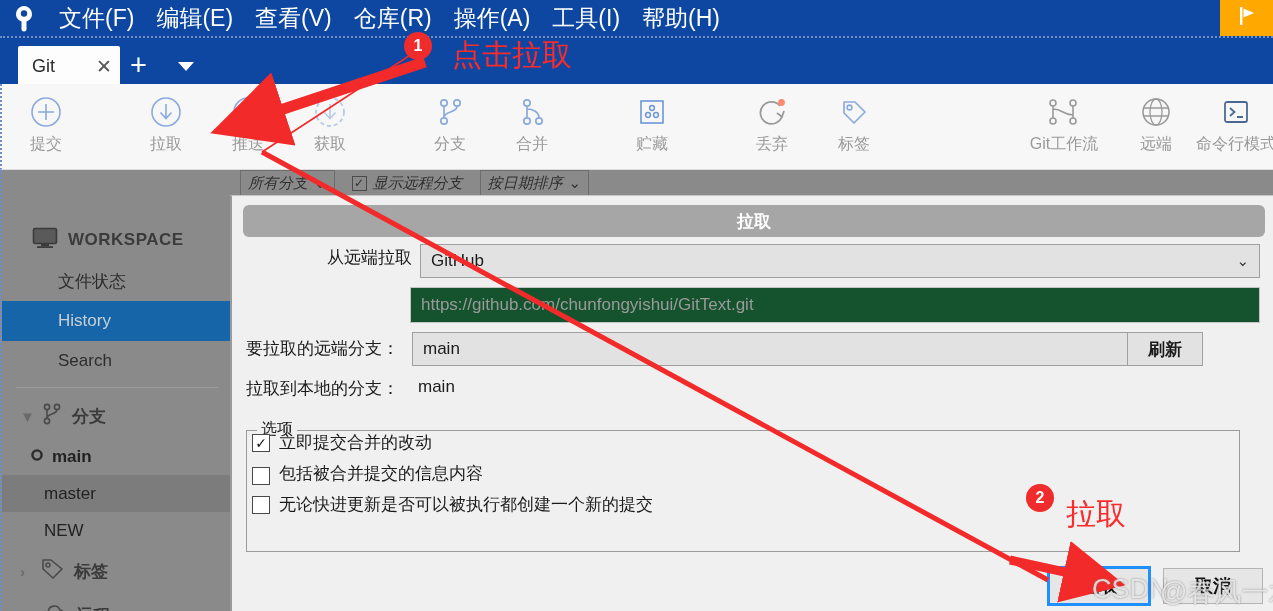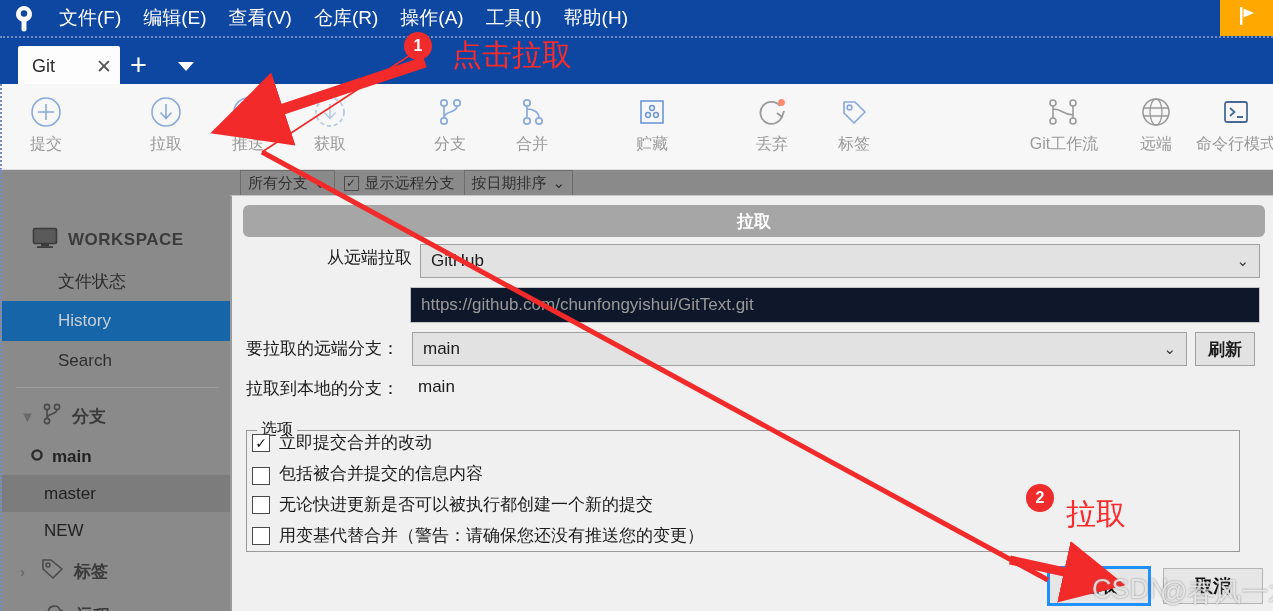--- a/index.html
+++ b/index.html
@@ -11,21 +11,21 @@
   }
   #app { position:absolute; inset:0; }
 
   
   .menubar {
     position:absolute; left:0; top:0; width:1273px; height:36px;
     background:#0d47a1; display:flex; align-items:center;
   }
   .applogo { width:48px; height:36px; display:flex; align-items:center; justify-content:center; }
   .menu-item {
-    color:#ffffff; font-size:19px; padding:0 11px; line-height:36px;
+    color:#ffffff; font-size:23px; padding:0 11px; line-height:36px;
     white-space:nowrap; cursor:default;
   }
   .flagbtn {
     position:absolute; right:0; top:0; width:53px; height:36px;
     background:#ffa800; display:flex; align-items:center; justify-content:center;
   }
 
   
   .tabstrip {
     position:absolute; left:0; top:36px; width:1273px; height:48px;
@@ -79,21 +79,21 @@
   .sb-group {
     height:44px; display:flex; align-items:center; gap:9px; padding-left:18px;
     font-size:17px; font-weight:bold; color:#3a3a3a;
   }
   .sb-branch { height:37px; display:flex; align-items:center; padding-left:42px; font-size:17px; color:#222; }
   .sb-branch.bold { font-weight:bold; }
   .sb-branch.hl { background:#7c7c7c; }
   .chev { color:#6a6a6a; font-size:15px; width:12px; display:inline-block; }
 
   
-  .filterrow { position:absolute; left:238px; top:0; display:flex; gap:2px; align-items:flex-end; }
+  .filterrow { position:absolute; left:238px; top:0; display:flex; gap:10px; align-items:flex-end;font-style:italic; }
   .fbox {
     height:26px; border:1px solid #6d6d6d; background:#8a8a8a;
     display:flex; align-items:center; gap:6px; padding:0 7px;
     font-size:15px; color:#2f2f2f; white-space:nowrap;
   }
   .fchk { width:15px; height:15px; border:1px solid #4a4a4a; background:#8a8a8a;
           display:flex; align-items:center; justify-content:center; font-size:12px; color:#2f2f2f; }
 
   
   .dialog {
@@ -107,21 +107,21 @@
     font-size:17px; font-weight:bold; color:#ffffff;
   }
   .row { position:absolute; display:flex; align-items:flex-end; }
   .lab { font-size:17px; color:#1b1b1b; white-space:nowrap; }
   .combo {
     border:1px solid #a0a0a0; background:#e2e2e2; height:34px;
     display:flex; align-items:center; padding:0 10px; font-size:17px; color:#1b1b1b;
   }
   .combo .caret { margin-left:auto; font-size:15px; color:#333; }
   .txtbox {
-    border:1px solid #c4c4c4; background:#0f172a; height:36px;
+    border:1px solid #c4c4c4; background:#14532d; height:36px;
     display:flex; align-items:center; padding:0 10px; font-size:17px; color:#9a9a9a;
   }
   .btn {
     border:1px solid #a0a0a0; background:#e2e2e2; height:34px;
     display:flex; align-items:center; justify-content:center;
     font-size:17px; font-weight:bold; color:#1b1b1b; padding:0 10px;
   }
   .groupbox {
     position:absolute; left:246px; top:430px; width:994px; height:122px;
     border:1px solid #9a9a9a; background:transparent;
@@ -442,21 +442,21 @@
     <span>https://github.com/chunfongyishui/GitText.git</span>
   </div>
 
   <div class="row" style="left:246px; top:337px;">
     <span class="lab">要拉取的远端分支：</span>
   </div>
   <div class="combo" style="position:absolute; left:412px; top:332px; width:775px;">
     <span>main</span>
     <span class="caret">⌄</span>
   </div>
-  <div class="btn" style="position:absolute; left:1195px; top:332px; width:60px;">
+  <div class="btn" style="position:absolute; left:1127px; top:332px; width:76px;">
     <span>刷新</span>
   </div>
 
   <div class="row" style="left:246px; top:377px;">
     <span class="lab">拉取到本地的分支：</span>
   </div>
   <div class="row" style="left:418px; top:377px;">
     <span class="lab">main</span>
   </div>
 
@@ -468,24 +468,20 @@
     <span class="cbox">✓</span>
     <span class="cbtext">立即提交合并的改动</span>
   </div>
   <div class="cbrow" style="left:252px; top:462px;align-items:flex-end;">
     <span class="cbox"></span>
     <span class="cbtext">包括被合并提交的信息内容</span>
   </div>
   <div class="cbrow" style="left:252px; top:493px;">
     <span class="cbox"></span>
     <span class="cbtext">无论快进更新是否可以被执行都创建一个新的提交</span>
-  </div>
-  <div class="cbrow" style="left:252px; top:524px;">
-    <span class="cbox"></span>
-    <span class="cbtext">用变基代替合并（警告：请确保您还没有推送您的变更）</span>
   </div>
 
   <div class="action-btn focused" style="left:1049px; top:568px; width:100px;">
     <span>拉取</span>
   </div>
   <div class="action-btn" style="left:1163px; top:568px; width:100px;">
     <span>取消</span>
   </div>
 
   <svg class="overlay">

